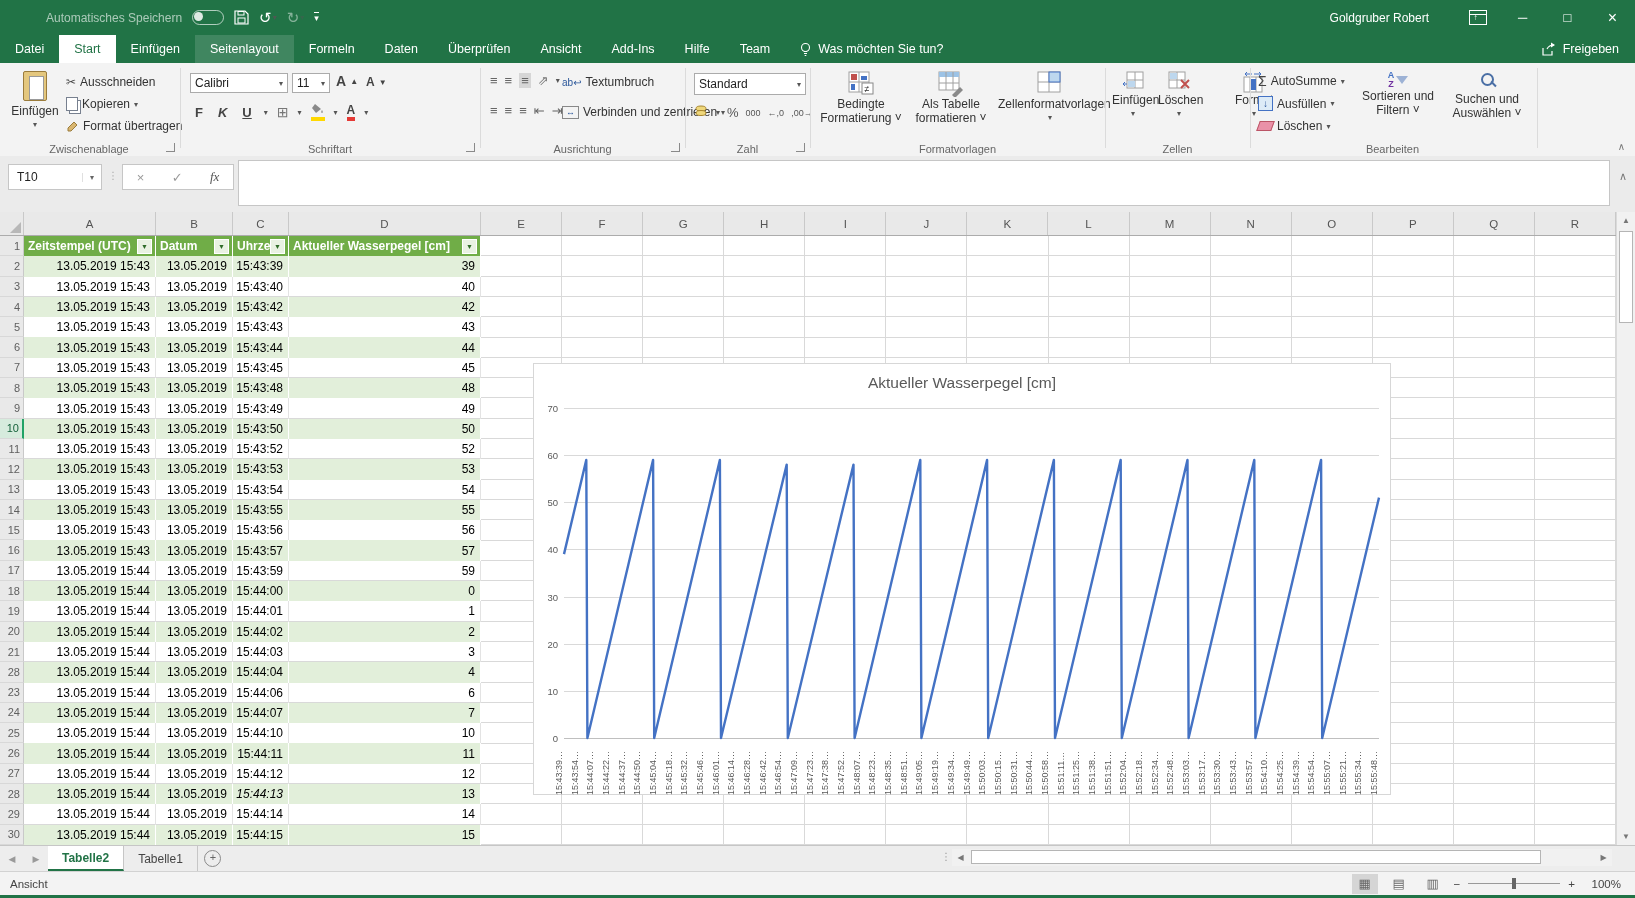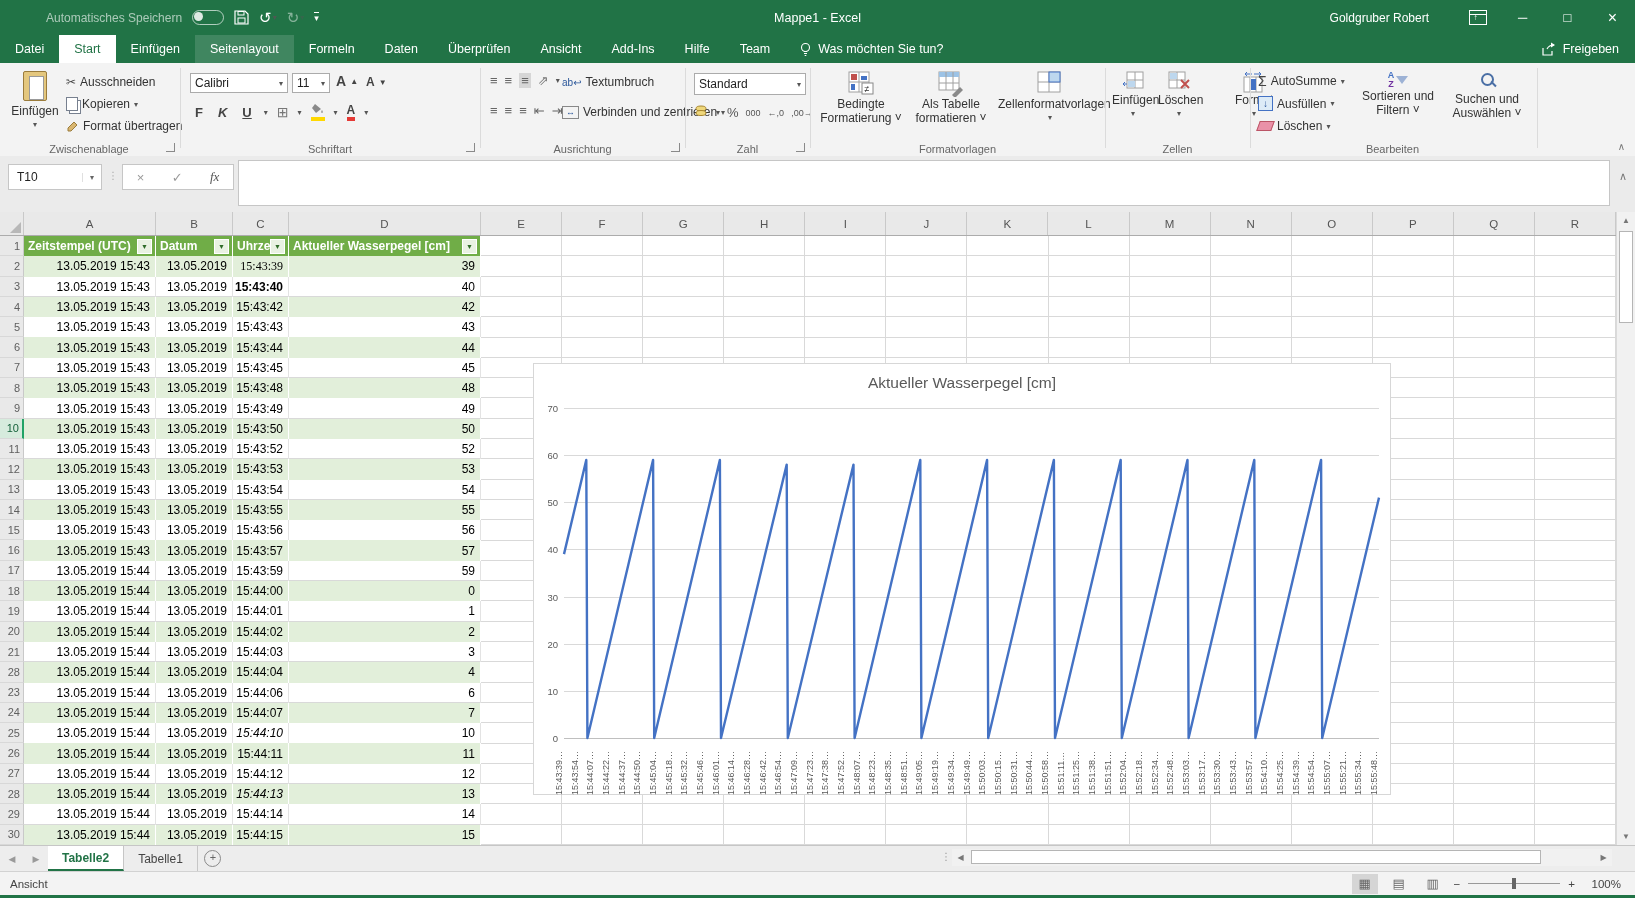--- a/index.html
+++ b/index.html
@@ -152,21 +152,20 @@
         <span class="dd">▾</span>
       </span>
     <span class="qbtn dim">
         <span>↻</span>
         <span class="dd">▾</span>
       </span>
     <span class="qbtn">
         <span style="border-top:1px solid #fff;font-size:9px;">▾</span>
       </span>
   </div>
-  <div id="doc-title">Mappe1 - Excel</div>
   <div id="tb-right">
     <span id="user-name">Goldgruber Robert</span>
     <span class="winbtn">
         <span id="ribbon-display-icon"></span>
       </span>
     <span class="winbtn">─</span>
     <span class="winbtn">□</span>
     <span class="winbtn" style="font-size:16px;">×</span>
   </div>
 </div>
@@ -548,27 +547,27 @@
             <span class="filterbox">▼</span>
           </div>
           <div class="tcell" style="width: 192px;">
             <span style="overflow: hidden; text-overflow: clip; white-space: nowrap;">Aktueller Wasserpegel [cm]</span>
             <span class="filterbox">▼</span>
           </div>
         </div>
         <div class="trow tdata band" style="height: 20.3px;">
           <div class="tcell" style="width: 132px;">13.05.2019 15:43</div>
           <div class="tcell" style="width: 77px;">13.05.2019</div>
-          <div class="tcell" style="width: 56px; font-family: Liberation Serif, serif;">15:43:39</div>
+          <div class="tcell" style="width: 56px;">15:43:39</div>
           <div class="tcell" style="width: 192px;">39</div>
         </div>
         <div class="trow tdata" style="height: 20.3px;">
           <div class="tcell" style="width: 132px;">13.05.2019 15:43</div>
           <div class="tcell" style="width: 77px;">13.05.2019</div>
-          <div class="tcell" style="width: 56px; font-weight: bold;">15:43:40</div>
+          <div class="tcell" style="width: 56px;">15:43:40</div>
           <div class="tcell" style="width: 192px;">40</div>
         </div>
         <div class="trow tdata band" style="height: 20.3px;">
           <div class="tcell" style="width: 132px;">13.05.2019 15:43</div>
           <div class="tcell" style="width: 77px;">13.05.2019</div>
           <div class="tcell" style="width: 56px;">15:43:42</div>
           <div class="tcell" style="width: 192px;">42</div>
         </div>
         <div class="trow tdata" style="height: 20.3px;">
           <div class="tcell" style="width: 132px;">13.05.2019 15:43</div>
@@ -686,21 +685,21 @@
         </div>
         <div class="trow tdata band" style="height: 20.3px;">
           <div class="tcell" style="width: 132px;">13.05.2019 15:44</div>
           <div class="tcell" style="width: 77px;">13.05.2019</div>
           <div class="tcell" style="width: 56px;">15:44:07</div>
           <div class="tcell" style="width: 192px;">7</div>
         </div>
         <div class="trow tdata" style="height: 20.3px;">
           <div class="tcell" style="width: 132px;">13.05.2019 15:44</div>
           <div class="tcell" style="width: 77px;">13.05.2019</div>
-          <div class="tcell" style="width: 56px; font-style: italic;">15:44:10</div>
+          <div class="tcell" style="width: 56px;">15:44:10</div>
           <div class="tcell" style="width: 192px;">10</div>
         </div>
         <div class="trow tdata band" style="height: 20.3px;">
           <div class="tcell" style="width: 132px;">13.05.2019 15:44</div>
           <div class="tcell" style="width: 77px;">13.05.2019</div>
           <div class="tcell" style="width: 56px;">15:44:11</div>
           <div class="tcell" style="width: 192px;">11</div>
         </div>
         <div class="trow tdata" style="height: 20.3px;">
           <div class="tcell" style="width: 132px;">13.05.2019 15:44</div>

